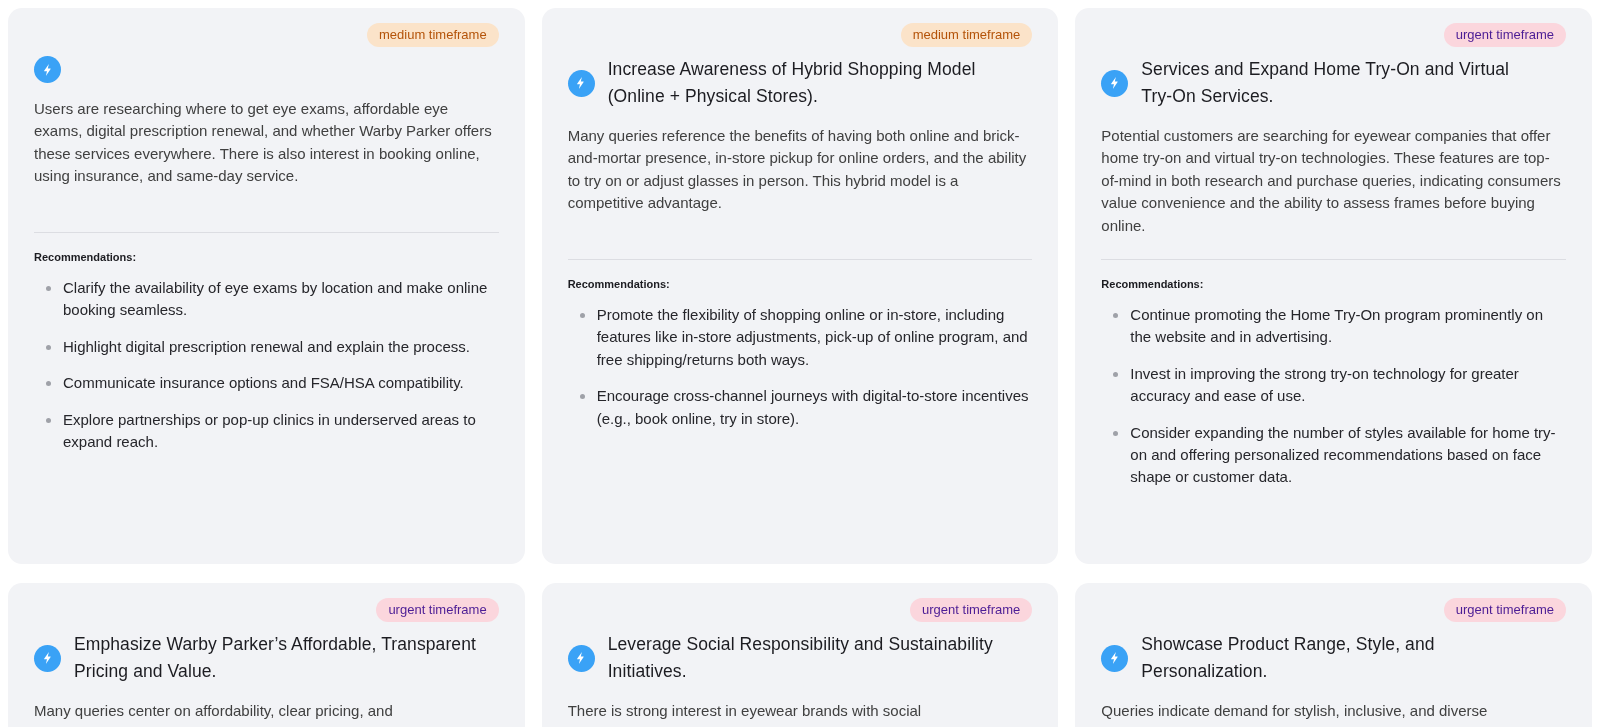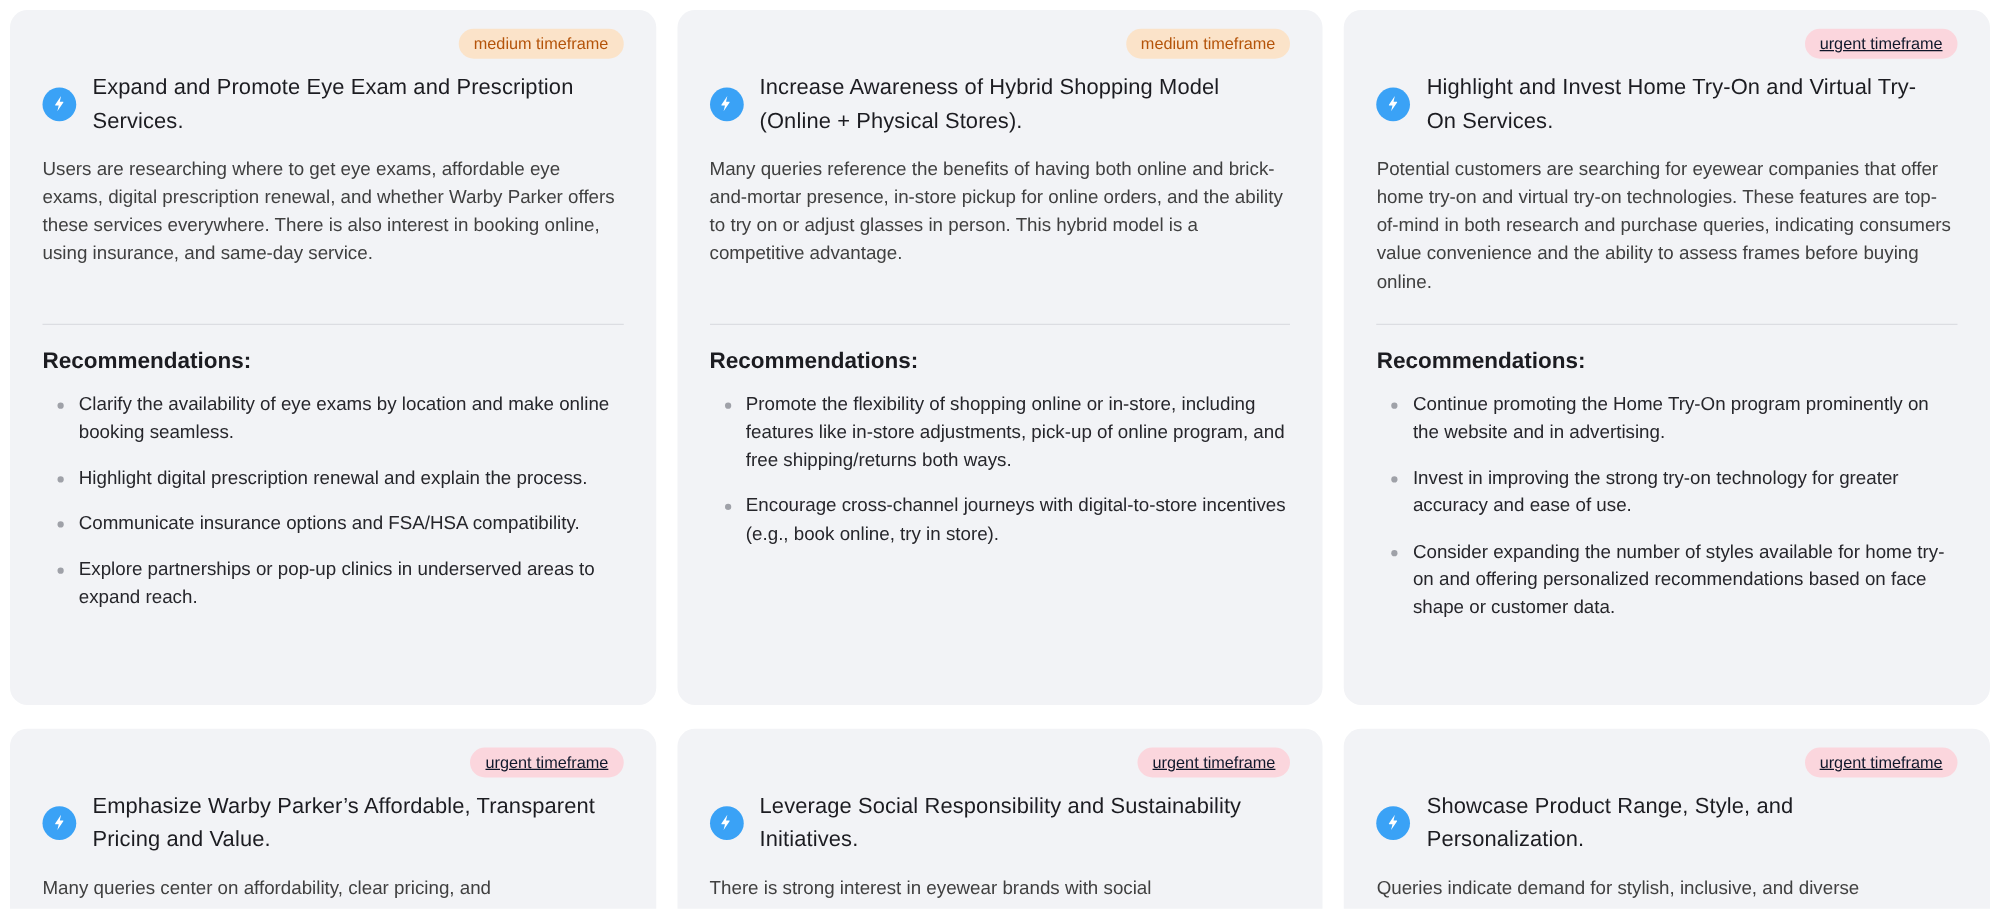--- a/index.html
+++ b/index.html
@@ -34,21 +34,21 @@
     justify-content: flex-end;
   }
   .badge {
     font-size: 13px;
     line-height: 24px;
     padding: 0 12px;
     border-radius: 999px;
     white-space: nowrap;
   }
   .badge-medium { background: #fbe3c9; color: #b45309; }
-  .badge-urgent { background: #fbd6dd; color: #0f172a; text-decoration: underline; }
+  .badge-urgent { background: #fbd6dd; color: #4c1d95; }
   .title-row {
     display: flex;
     align-items: center;
     gap: 13px;
     margin-top: 9px;
   }
   .bolt {
     width: 27px;
     height: 27px;
     border-radius: 50%;
@@ -74,21 +74,21 @@
     color: #404040;
     height: 113px;
   }
   .divider {
     border: none;
     border-top: 1px solid #dcdde2;
     margin: 21px 0 0 0;
   }
   .rec-heading {
     margin-top: 18px;
-    font-size: 18px;
+    font-size: 11px;
     font-weight: 700;
     color: #1c1c21;
   }
   .rec-list {
     list-style: none;
     margin: 14px 0 0 0;
     padding: 0;
   }
   .rec-list li {
     position: relative;
@@ -117,21 +117,20 @@
   <section class="card">
     <div class="badge-row">
       <span class="badge badge-medium">medium timeframe</span>
     </div>
     <div class="title-row">
       <span class="bolt">
         <svg viewBox="0 0 24 24" fill="#ffffff">
             <path d="M13.5 1.5 5.4 13.2c-.3.45 0 1.05.55 1.05h4.3l-1.9 8 8.2-11.8c.3-.45 0-1.05-.55-1.05h-4.3l1.8-7.9z"></path>
           </svg>
       </span>
-      <div class="card-title">Expand and Promote Eye Exam and Prescription Services.</div>
     </div>
     <div class="card-summary">Users are researching where to get eye exams, affordable eye exams, digital prescription renewal, and whether Warby Parker offers these services everywhere. There is also interest in booking online, using insurance, and same-day service.</div>
     <hr class="divider">
     <div class="rec-heading">Recommendations:</div>
     <ul class="rec-list">
       <li>Clarify the availability of eye exams by location and make online booking seamless.</li>
       <li>Highlight digital prescription renewal and explain the process.</li>
       <li>Communicate insurance options and FSA/HSA compatibility.</li>
       <li>Explore partnerships or pop-up clinics in underserved areas to expand reach.</li>
     </ul>
@@ -161,21 +160,21 @@
   <section class="card">
     <div class="badge-row">
       <span class="badge badge-urgent">urgent timeframe</span>
     </div>
     <div class="title-row">
       <span class="bolt">
         <svg viewBox="0 0 24 24" fill="#ffffff">
             <path d="M13.5 1.5 5.4 13.2c-.3.45 0 1.05.55 1.05h4.3l-1.9 8 8.2-11.8c.3-.45 0-1.05-.55-1.05h-4.3l1.8-7.9z"></path>
           </svg>
       </span>
-      <div class="card-title">Highlight and Invest Home Try-On and Virtual Try-On Services.</div>
+      <div class="card-title">Services and Expand Home Try-On and Virtual Try-On Services.</div>
     </div>
     <div class="card-summary">Potential customers are searching for eyewear companies that offer home try-on and virtual try-on technologies. These features are top-of-mind in both research and purchase queries, indicating consumers value convenience and the ability to assess frames before buying online.</div>
     <hr class="divider">
     <div class="rec-heading">Recommendations:</div>
     <ul class="rec-list">
       <li>Continue promoting the Home Try-On program prominently on the website and in advertising.</li>
       <li>Invest in improving the strong try-on technology for greater accuracy and ease of use.</li>
       <li>Consider expanding the number of styles available for home try-on and offering personalized recommendations based on face shape or customer data.</li>
     </ul>
   </section>

